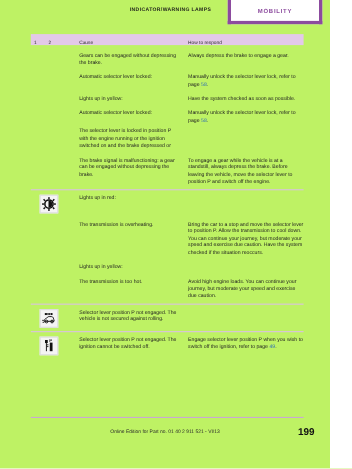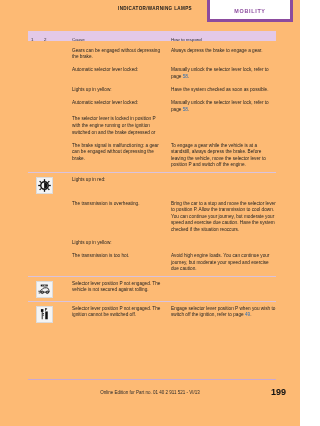--- a/index.html
+++ b/index.html
@@ -9,21 +9,21 @@
     width: 300px;
     height: 426px;
     background: #ffffff;
     font-family: "Liberation Sans", sans-serif;
     -webkit-font-smoothing: antialiased;
   }
   .page {
     position: relative;
     width: 300px;
     height: 426px;
-    background: #fdba74;
+    background: #bef264;
     overflow: hidden;
   }
 
   
   .run-head {
     position: absolute;
     top: 0; left: 0;
     width: 300px;
     height: 26px;
   }

